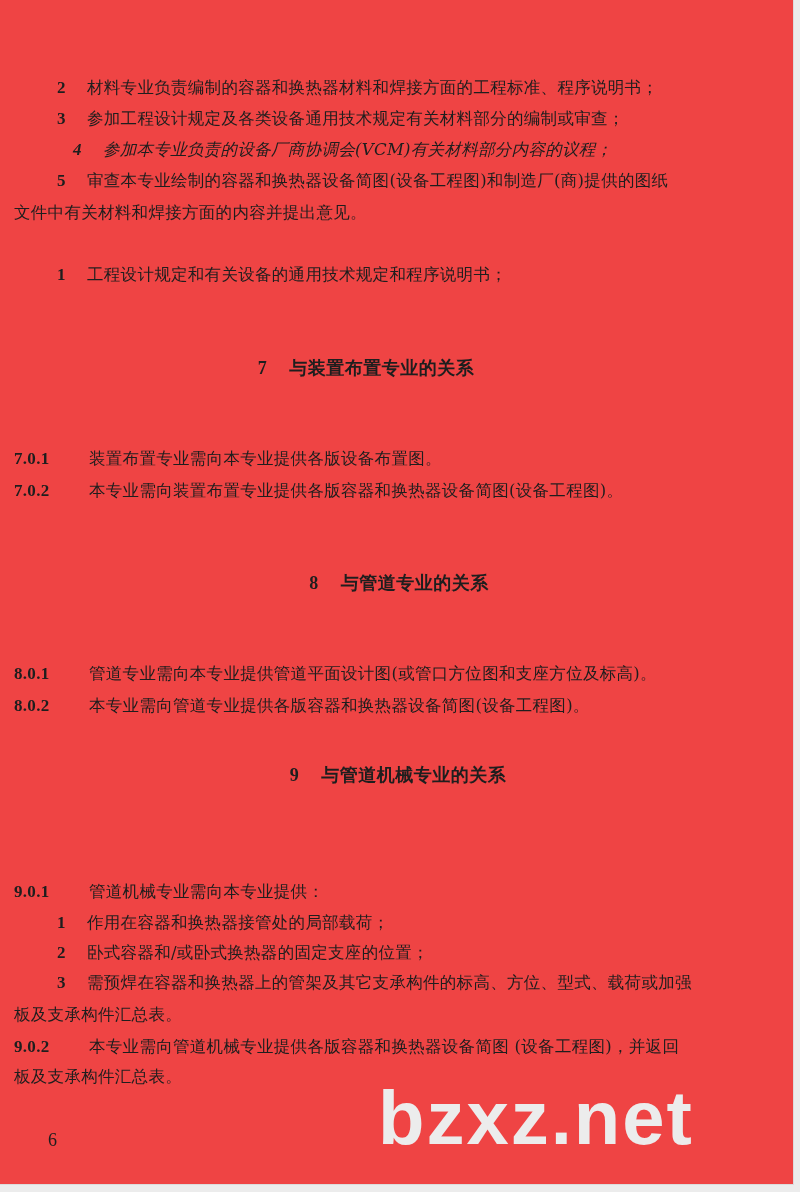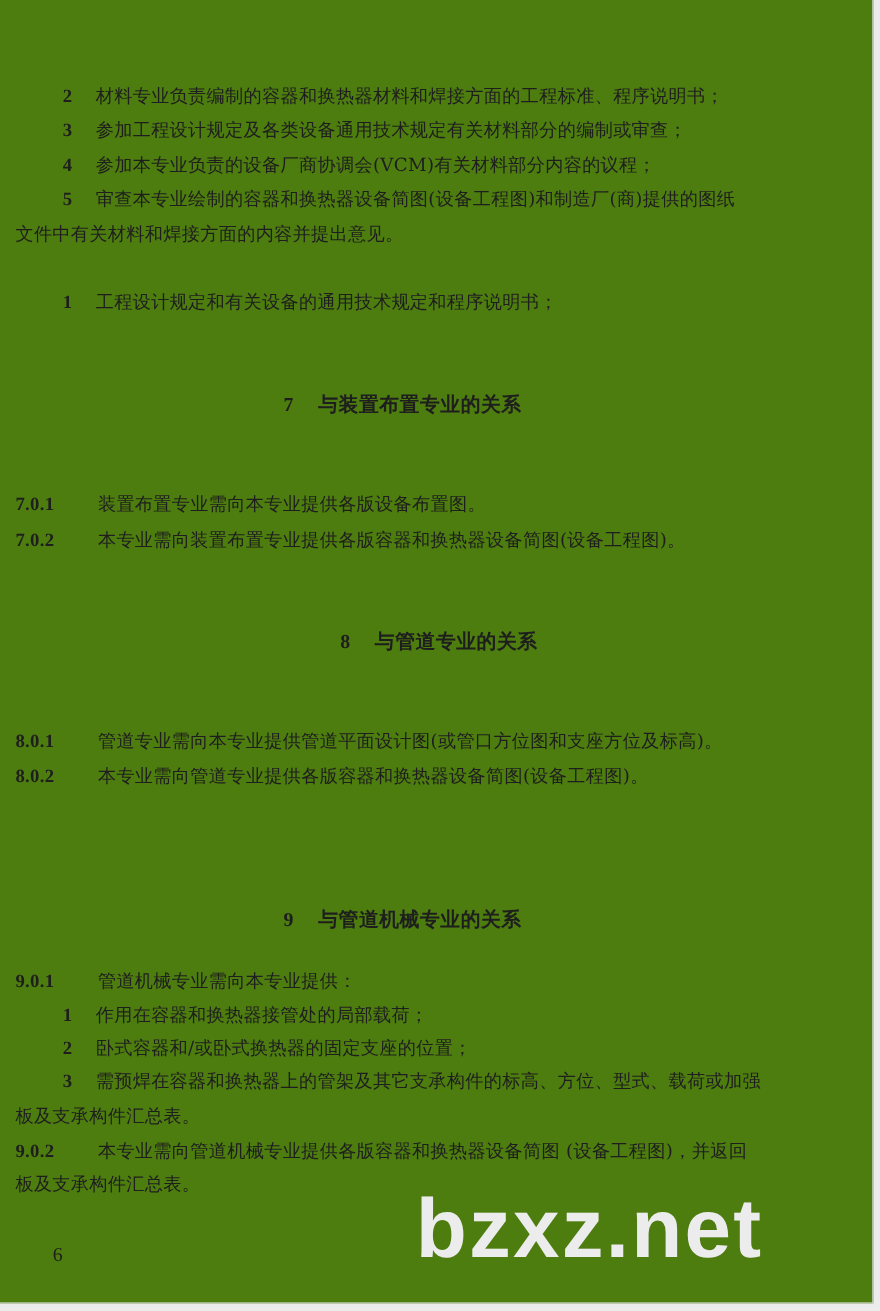--- a/index.html
+++ b/index.html
@@ -2,21 +2,21 @@
 <html><head>
 <meta charset="utf-8">
 <style>
   html, body { margin: 0; padding: 0; }
   body {
     width: 800px; height: 1192px; background: #ececec; position: relative; overflow: hidden;
     font-family: "DejaVu Serif", "Liberation Serif", serif; color: #1e1e1e;
   }
   .page {
     position: absolute; left: 0; top: 0; width: 793px; height: 1184px;
-    background: #4d7c0f; border-right: 1px solid #dcdcdc; border-bottom: 1px solid #dcdcdc;
+    background: #ef4444; border-right: 1px solid #dcdcdc; border-bottom: 1px solid #dcdcdc;
   }
   .line { position: absolute; font-size: 16.5px; line-height: 20px; white-space: nowrap; letter-spacing: 0.3px; }
   .num { display: inline-block; font-weight: bold; font-family: "Liberation Serif", serif; font-size: 17px; }
   .item-num { width: 30px; }
   .clause-num { width: 75px; }
   .heading { position: absolute; left: 0; width: 732px; text-align: center; font-size: 18px; font-weight: bold; letter-spacing: 0.5px; }
   .heading .hnum { font-family: "Liberation Serif", serif; margin-right: 22px; }
   .pagenum { position: absolute; left: 48px; top: 1130px; font-size: 18px; font-family: "Liberation Serif", serif; }
   .watermark {
     position: absolute; left: 378px; top: 1052px; font-family: "Liberation Sans", sans-serif; font-weight: bold;
@@ -27,21 +27,21 @@
 <body>
 
 <div class="page">
 
   <div class="line" style="left:57px; top:78px;">
     <span class="num item-num">2</span><span>材料专业负责编制的容器和换热器材料和焊接方面的工程标准、程序说明书；</span>
   </div>
   <div class="line" style="left:57px; top:109px;">
     <span class="num item-num">3</span><span>参加工程设计规定及各类设备通用技术规定有关材料部分的编制或审查；</span>
   </div>
-  <div class="line" style="left:57px; top:140px;">
+  <div class="line" style="left:73px; top:140px;font-style:italic;">
     <span class="num item-num">4</span><span>参加本专业负责的设备厂商协调会(VCM)有关材料部分内容的议程；</span>
   </div>
   <div class="line" style="left:57px; top:171px;">
     <span class="num item-num">5</span><span>审查本专业绘制的容器和换热器设备简图(设备工程图)和制造厂(商)提供的图纸</span>
   </div>
   <div class="line" style="left:14px; top:203px;">文件中有关材料和焊接方面的内容并提出意见。</div>
 
   <div class="line" style="left:57px; top:265px;">
     <span class="num item-num">1</span><span>工程设计规定和有关设备的通用技术规定和程序说明书；</span>
   </div>
@@ -59,21 +59,21 @@
   <div class="heading" style="top:571px;padding-left:33px;">
     <span class="hnum">8</span><span>与管道专业的关系</span>
   </div>
   <div class="line" style="left:14px; top:664px;">
     <span class="num clause-num">8.0.1</span><span>管道专业需向本专业提供管道平面设计图(或管口方位图和支座方位及标高)。</span>
   </div>
   <div class="line" style="left:14px; top:696px;">
     <span class="num clause-num">8.0.2</span><span>本专业需向管道专业提供各版容器和换热器设备简图(设备工程图)。</span>
   </div>
 
-  <div class="heading" style="top:824px;">
+  <div class="heading" style="top:763px;padding-left:32px;">
     <span class="hnum">9</span><span>与管道机械专业的关系</span>
   </div>
   <div class="line" style="left:14px; top:882px;">
     <span class="num clause-num">9.0.1</span><span>管道机械专业需向本专业提供：</span>
   </div>
   <div class="line" style="left:57px; top:913px;">
     <span class="num item-num">1</span><span>作用在容器和换热器接管处的局部载荷；</span>
   </div>
   <div class="line" style="left:57px; top:943px;">
     <span class="num item-num">2</span><span>卧式容器和/或卧式换热器的固定支座的位置；</span>

